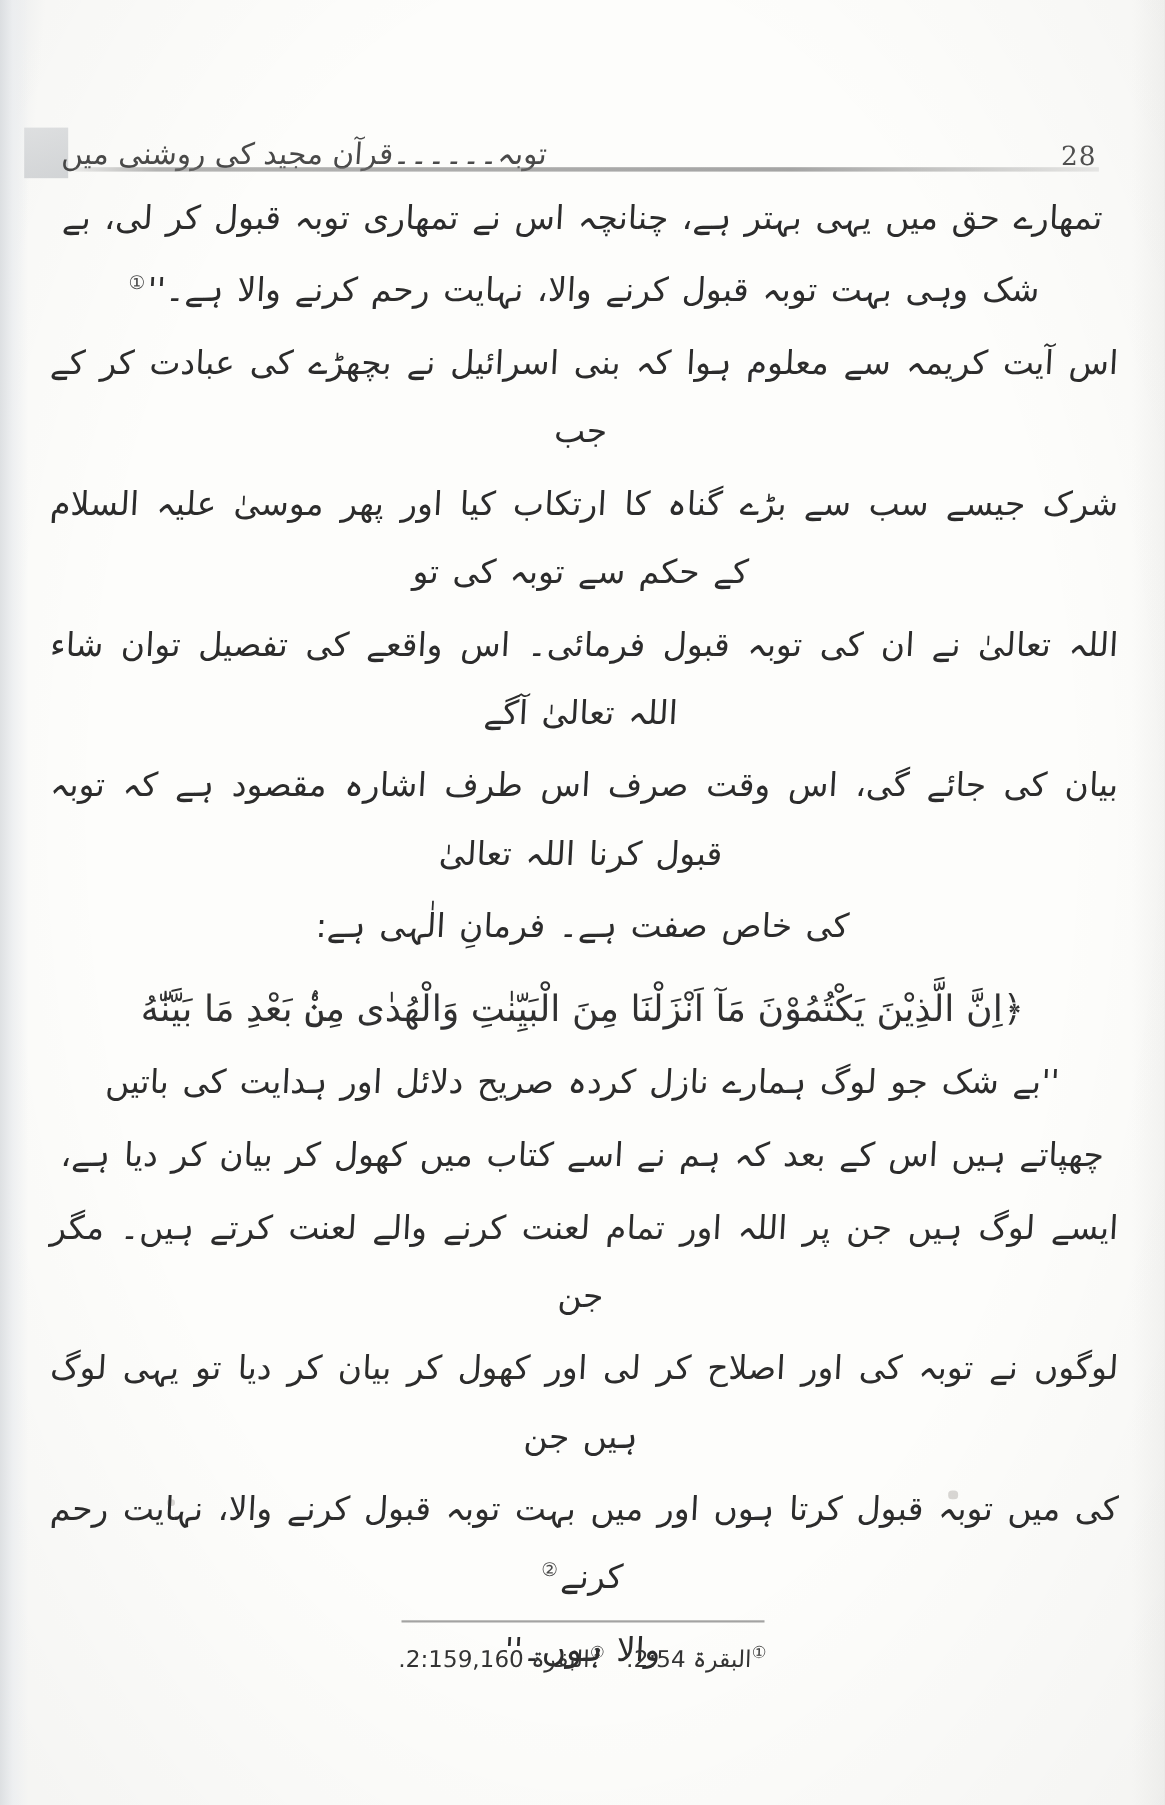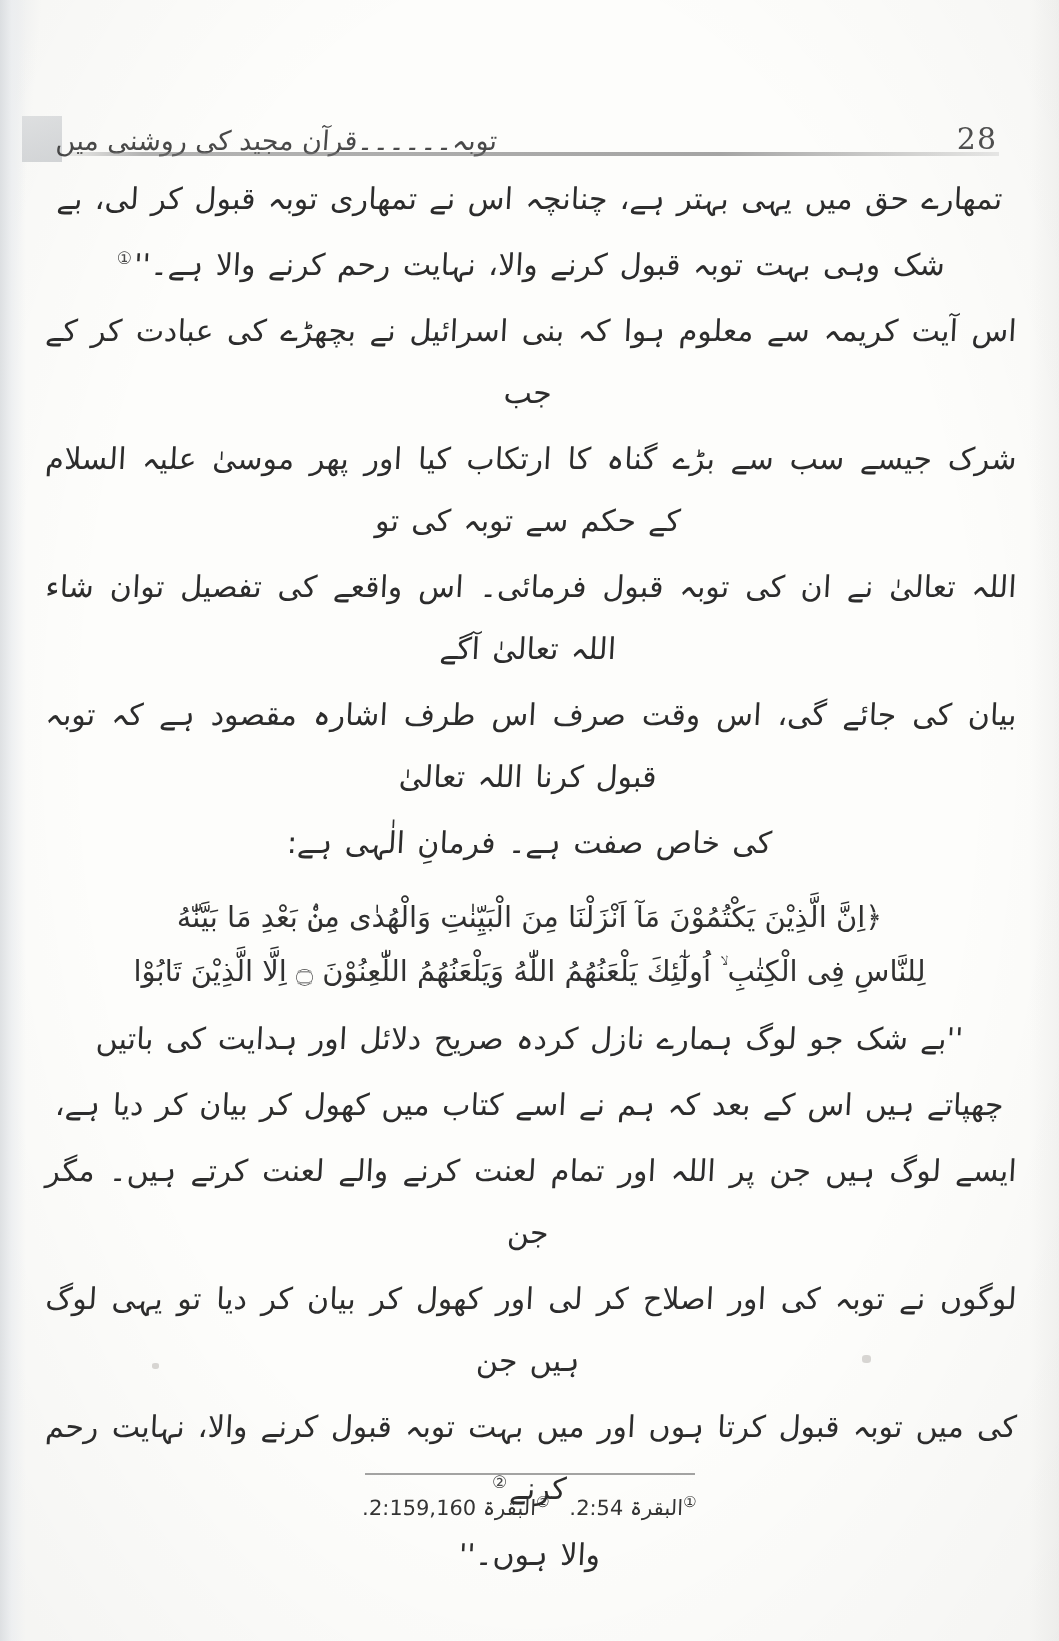--- a/index.html
+++ b/index.html
@@ -57,21 +57,21 @@
   .header-title {
     font-size: 27px;
     line-height: 1.1;
     color: #3a3a3a;
     letter-spacing: 0;
     transform: skewX(-4deg);
     white-space: nowrap;
     opacity: .92;
   }
   .header-folio {
-    font-size: 30px;
+    font-size: 24px;
     color: #3d3d3d;
     font-family: "DejaVu Serif", "Liberation Serif", serif;
     letter-spacing: 1px;
     opacity: .9;
   }
   .header-rule {
     position: absolute;
     top: 152px;
     left: 68px;
     right: 60px;
@@ -115,21 +115,21 @@
     text-align-last: center;
   }
   .para.indent {
     text-indent: 0;
     text-align-last: center;
   }
 
   
   .ayah {
     margin: 16px 0 10px 0;
-    font-size: 29px;
+    font-size: 33px;
     line-height: 54px;
     text-align: center;
     color: #303030;
     direction: rtl;
     font-family: "DejaVu Sans", "Liberation Sans", sans-serif;
     letter-spacing: 0px;
   }
   .ayah-line {
     display: block;
     white-space: nowrap;
@@ -202,21 +202,20 @@
     </p>
 
     <p class="para indent">اس آیت کریمہ سے معلوم ہوا کہ بنی اسرائیل نے بچھڑے کی عبادت کر کے جب</p>
     <p class="para">شرک جیسے سب سے بڑے گناہ کا ارتکاب کیا اور پھر موسیٰ علیہ السلام کے حکم سے توبہ کی تو</p>
     <p class="para">اللہ تعالیٰ نے ان کی توبہ قبول فرمائی۔ اس واقعے کی تفصیل توان شاء اللہ تعالیٰ آگے</p>
     <p class="para">بیان کی جائے گی، اس وقت صرف اس طرف اشارہ مقصود ہے کہ توبہ قبول کرنا اللہ تعالیٰ</p>
     <p class="para">کی خاص صفت ہے۔ فرمانِ الٰہی ہے:</p>
 
     <div class="ayah">
       <span class="ayah-line">﴿اِنَّ الَّذِيْنَ يَكْتُمُوْنَ مَآ اَنْزَلْنَا مِنَ الْبَيِّنٰتِ وَالْهُدٰى مِنْۢ بَعْدِ مَا بَيَّنّٰهُ</span>
-      <span class="ayah-line">لِلنَّاسِ فِى الْكِتٰبِ ۙ اُولٰٓئِكَ يَلْعَنُهُمُ اللّٰهُ وَيَلْعَنُهُمُ اللّٰعِنُوْنَ ۝ اِلَّا الَّذِيْنَ تَابُوْا</span>
     </div>
 
     <p class="para">''بے شک جو لوگ ہمارے نازل کردہ صریح دلائل اور ہدایت کی باتیں</p>
     <p class="para">چھپاتے ہیں اس کے بعد کہ ہم نے اسے کتاب میں کھول کر بیان کر دیا ہے،</p>
     <p class="para">ایسے لوگ ہیں جن پر اللہ اور تمام لعنت کرنے والے لعنت کرتے ہیں۔ مگر جن</p>
     <p class="para">لوگوں نے توبہ کی اور اصلاح کر لی اور کھول کر بیان کر دیا تو یہی لوگ ہیں جن</p>
     <p class="para">
       <span>کی میں توبہ قبول کرتا ہوں اور میں بہت توبہ قبول کرنے والا، نہایت رحم کرنے</span><span class="fn-ref">②</span>
     </p>
     <p class="para quote-tail">والا ہوں۔''</p>

